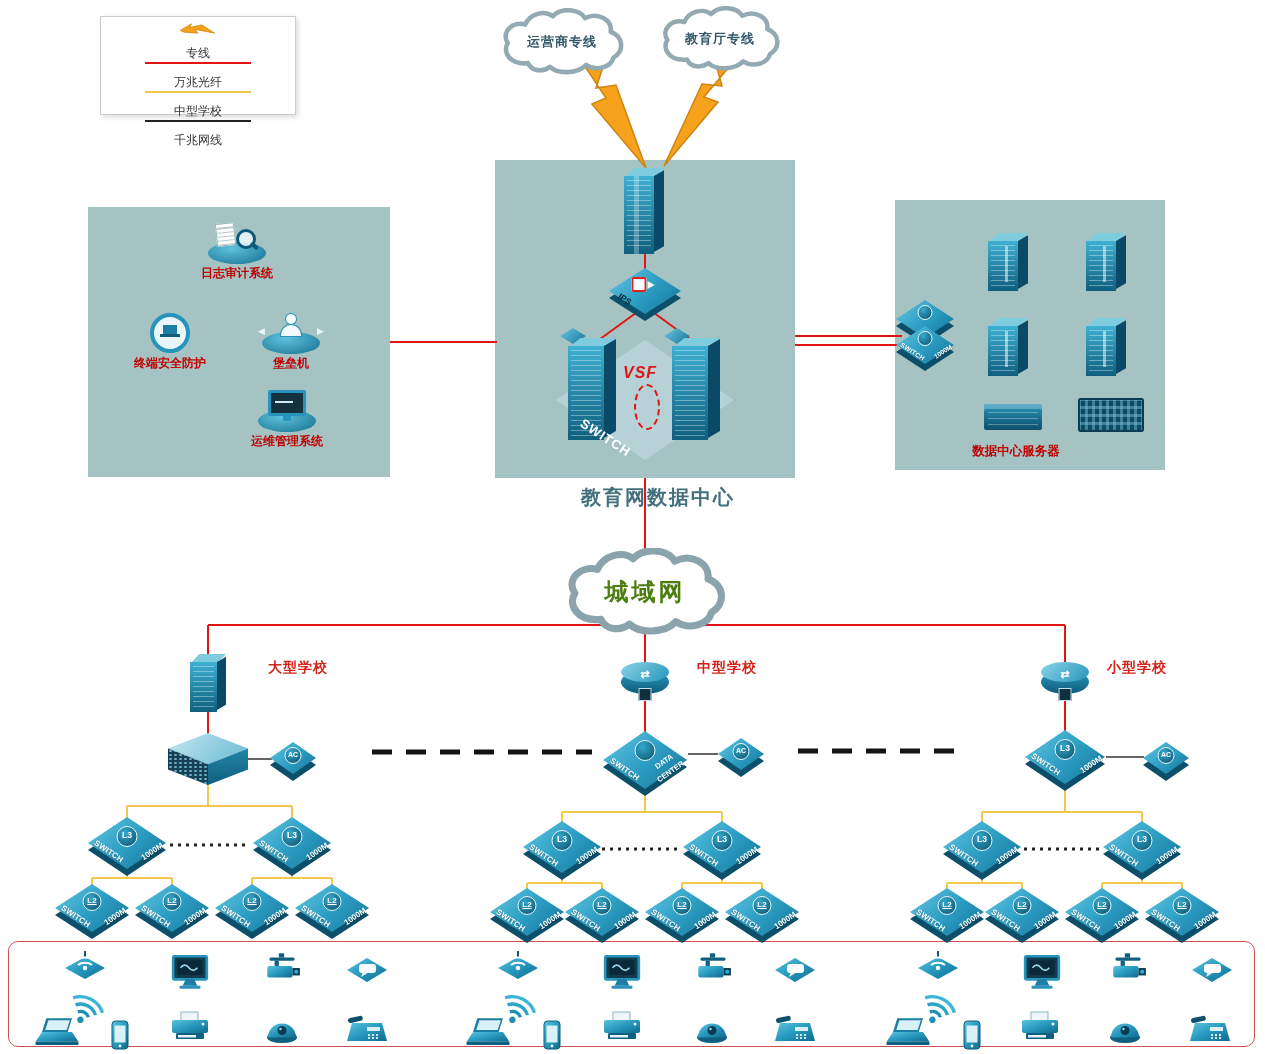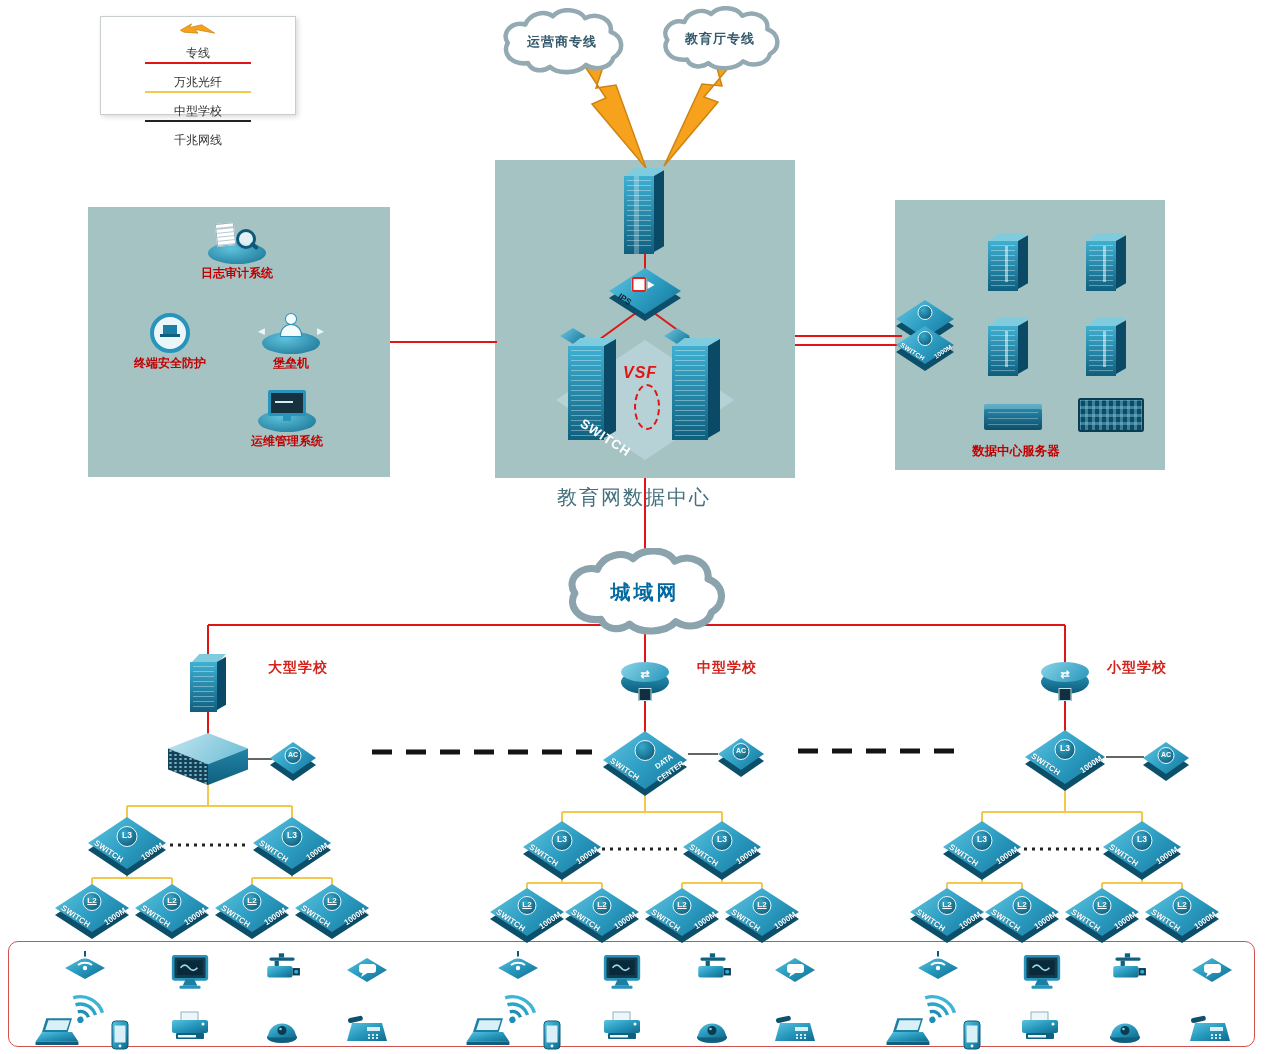--- a/index.html
+++ b/index.html
@@ -15,21 +15,21 @@
           box-sizing:border-box;padding:5px 8px;display:flex;flex-direction:column;justify-content:space-around;}
   .lg-row{display:flex;align-items:center;gap:10px;flex-direction:column;}
   .lg-line{width:106px;height:0;border-top:2px solid;}
   .lg-bolt{width:106px;height:13px;}
   .lg-row span{font-size:12px;color:#333;}
 
   
   .cloud{position:absolute;display:flex;align-items:center;justify-content:center;z-index:3;}
   .cloud svg{position:absolute;inset:0;width:100%;height:100%;}
   .cloud-label{position:relative;font-weight:bold;color:#33596b;font-size:13px;letter-spacing:1px;}
-  .man .cloud-label{font-size:20px;color:#0369a1;letter-spacing:3px;}
+  .man .cloud-label{font-size:24px;color:#4d7c0f;letter-spacing:3px;}
 
   
   .sw{position:absolute;width:78px;height:52px;color:#fff;z-index:3;}
   .dia{position:absolute;left:0;top:0;width:100%;height:100%;clip-path:polygon(50% 0,100% 50%,50% 100%,0 50%);}
   .diaTop{background:linear-gradient(135deg,#63c6e1 0%,#2e9fc4 50%,#147398 100%);}
   .diaDep{top:7px;background:#0b4f6b;}
   .bdg{position:absolute;left:50%;top:9px;transform:translateX(-50%);width:19px;height:19px;border-radius:50%;
        background:radial-gradient(circle at 35% 30%,#35aacd,#0b4f6b);border:1.5px solid #e8f6fa;
        font-size:8.5px;font-weight:bold;line-height:17px;text-align:center;color:#fff;}
   .etl{position:absolute;left:4px;top:30px;transform:rotate(34deg);font-size:8px;font-weight:bold;letter-spacing:.3px;text-shadow:0 1px 1px rgba(0,0,0,.35);}
@@ -140,21 +140,21 @@
   .rack1{position:absolute;left:984px;top:404px;width:58px;height:26px;border-radius:2px;z-index:3;
          background:linear-gradient(180deg,#2b94b8,#0d4f6b);box-shadow:inset 0 5px 0 rgba(255,255,255,.25);}
   .rack1::after{content:"";position:absolute;inset:8px 4px 4px;background:
       repeating-linear-gradient(180deg,rgba(255,255,255,.3) 0 1px,transparent 1px 6px);}
   .rack2{position:absolute;left:1078px;top:398px;width:66px;height:34px;border-radius:2px;z-index:3;background-color:#0d4a63;
          background-image:repeating-linear-gradient(90deg,rgba(125,195,220,.45) 0 3px,transparent 3px 7px),
                           repeating-linear-gradient(180deg,rgba(125,195,220,.45) 0 3px,transparent 3px 8px);
          box-shadow:inset 0 0 0 2px #0a3d52;}
 
   
-  .dc-title{position:absolute;left:528px;top:484px;width:212px;text-align:center;font-size:20px;font-weight:normal;
+  .dc-title{position:absolute;left:552px;top:484px;width:212px;text-align:center;font-size:20px;font-weight:bold;
             color:#44707e;letter-spacing:2px;z-index:4;}
   .srv-title{position:absolute;left:927px;top:443px;width:178px;text-align:center;font-size:12.5px;font-weight:bold;
              color:#c00000;z-index:4;}
   .school-label{position:absolute;color:#d3231a;font-weight:bold;font-size:14px;z-index:4;letter-spacing:1px;}
 
   
   .devbox{position:absolute;left:8px;top:941px;width:1247px;height:106px;border:1.5px solid #d05050;
           border-radius:10px;background:#fff;box-sizing:border-box;z-index:1;}
   .dev{position:absolute;z-index:3;}
 </style>

